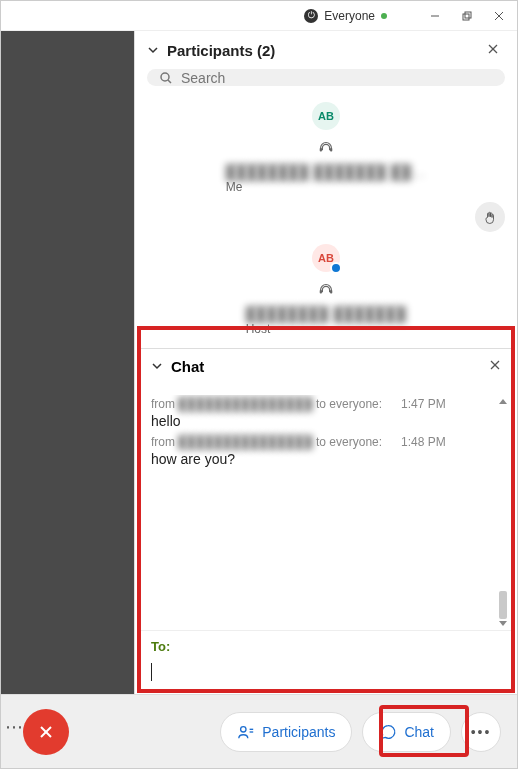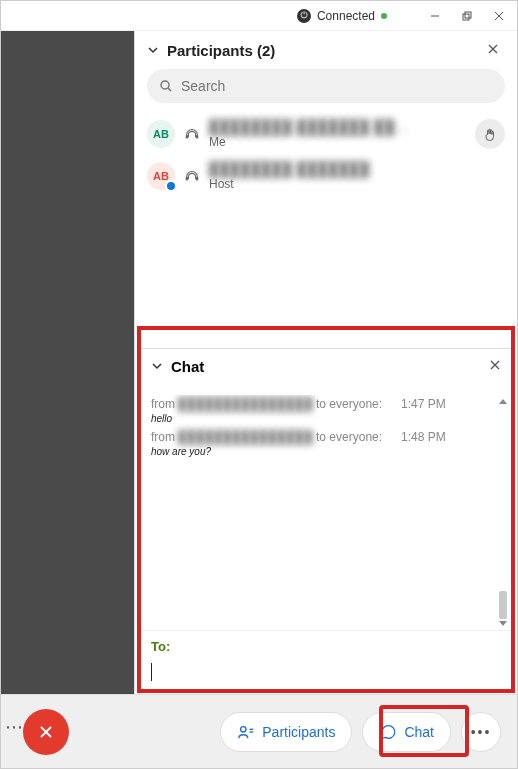--- a/index.html
+++ b/index.html
@@ -13,42 +13,42 @@
   .win-btn { width: 28px; height: 22px; display: flex; align-items: center; justify-content: center; color: #555; font-size: 12px; cursor: pointer; }
   .win-btn svg { width: 10px; height: 10px; }
   
   .work { display: flex; height: 664px; }
   .sidebar-dark { width: 133px; background: #4a4a4a; }
   .panel-area { flex: 1; background: #fff; position: relative; display: flex; flex-direction: column; border-left: 1px solid #ddd; }
   
   .panel-header { display: flex; align-items: center; padding: 10px 12px 8px 12px; gap: 8px; }
   .panel-header .title { font-weight: 600; font-size: 15px; color: #222; }
   .panel-header .close { margin-left: auto; width: 18px; height: 18px; color: #555; cursor: pointer; }
-  .search { margin: 2px 12px 10px 12px; background: #f0f0f0; border-radius: 18px; height: 34px; display: flex; align-items: center; padding: 0 12px; gap: 8px; }
+  .search { margin: 2px 12px 10px 12px; background: #f0f0f0; border-radius: 18px; height: 17px; display: flex; align-items: center; padding: 0 12px; gap: 8px; }
   .search input { border: none; background: transparent; outline: none; font-size: 14px; color: #666; flex: 1; }
   .plist { padding: 0 12px; }
-  .prow { display: flex; align-items: center; padding: 6px 0; gap: 8px; }
+  .prow { display: flex; align-items: center; padding: 6px 0; gap: 8px; flex-direction: column; }
   .avatar { width: 28px; height: 28px; border-radius: 50%; background: #e6f5f0; color: #0a8a6a; font-size: 11px; font-weight: 600; display: flex; align-items: center; justify-content: center; position: relative; }
   .avatar.red { background: #ffe8e6; color: #d9483b; }
   .avatar .badge { position: absolute; bottom: -2px; right: -2px; width: 12px; height: 12px; border-radius: 50%; background: #0f78d4; border: 2px solid #fff; }
   .headset { width: 18px; color: #666; }
   .pname-area { display: flex; flex-direction: column; }
   .pname { font-size: 14px; color: #222; }
   .blur { color: transparent; text-shadow: 0 0 7px #888; user-select: none; letter-spacing: 0.5px; }
   .psub { font-size: 12px; color: #666; }
   .hand-btn { margin-left: auto; width: 30px; height: 30px; border-radius: 50%; background: #ececec; display: flex; align-items: center; justify-content: center; color: #555; cursor: pointer; }
   
   .chat-wrap { border: 4px solid #d72323; margin: 0 2px 2px 2px; position: absolute; left: 0; right: 0; bottom: 0; top: 295px; display: flex; flex-direction: column; }
   .chat-divider-top { border-top: 1px solid #ddd; margin-top: 18px; }
   .chat-header { display: flex; align-items: center; padding: 8px 10px; gap: 8px; }
   .chat-header .title { font-weight: 600; font-size: 15px; }
   .chat-body { flex: 1; overflow: hidden; position: relative; padding: 0 10px; margin-top: 12px; }
   .msg-meta { font-size: 12px; color: #888; margin-top: 2px; display: flex; align-items: baseline; gap: 3px; }
   .msg-meta .time { margin-left: 16px; }
-  .msg-text { font-size: 10px; color: #222; margin: 2px 0 6px 0; font-style: italic; }
+  .msg-text { font-size: 14px; color: #222; margin: 2px 0 6px 0; }
   .scroll-gutter { position: absolute; right: 0; top: 4px; bottom: 4px; width: 16px; display: flex; flex-direction: column; align-items: center; justify-content: space-between; }
   .scroll-arrow { width: 0; height: 0; border-left: 4px solid transparent; border-right: 4px solid transparent; }
   .scroll-arrow.up { border-bottom: 5px solid #888; }
   .scroll-arrow.down { border-top: 5px solid #888; }
   .scroll-thumb { width: 8px; height: 28px; background: #c9c9c9; border-radius: 2px; margin-bottom: 2px; }
   .chat-to { display: flex; align-items: center; padding: 8px 10px 6px 10px; gap: 8px; border-top: 1px solid #eee; }
   .chat-to .lbl { font-size: 13px; font-weight: 600; color: #4d7c0f; }
   .chat-to .sel { flex: 1; border: 1px solid #ddd; border-radius: 4px; height: 28px; display: flex; align-items: center; padding: 0 8px; font-size: 13px; color: #333; justify-content: space-between; cursor: pointer; }
   .chat-input { padding: 2px 10px 8px 10px; }
   .chat-input .caret { display: inline-block; width: 1px; height: 18px; background: #222; vertical-align: middle; }
@@ -65,21 +65,21 @@
   .x-icon { width: 12px; height: 12px; }
 </style>
 </head>
 <body>
 
 <div class="app">
 
   <div class="titlebar">
     <div class="status">
       <span class="status-dot">⏻</span>
-      <span>Connected</span>
+      <span>Everyone</span>
       <span class="green-dot"></span>
     </div>
     <div class="win-btn">
       <svg viewBox="0 0 10 10">
           <line x1="1" y1="5" x2="9" y2="5" stroke="currentColor" stroke-width="1"></line>
         </svg>
     </div>
     <div class="win-btn">
       <svg viewBox="0 0 10 10">
           <rect x="1" y="3" width="6" height="6" fill="none" stroke="currentColor"></rect>

